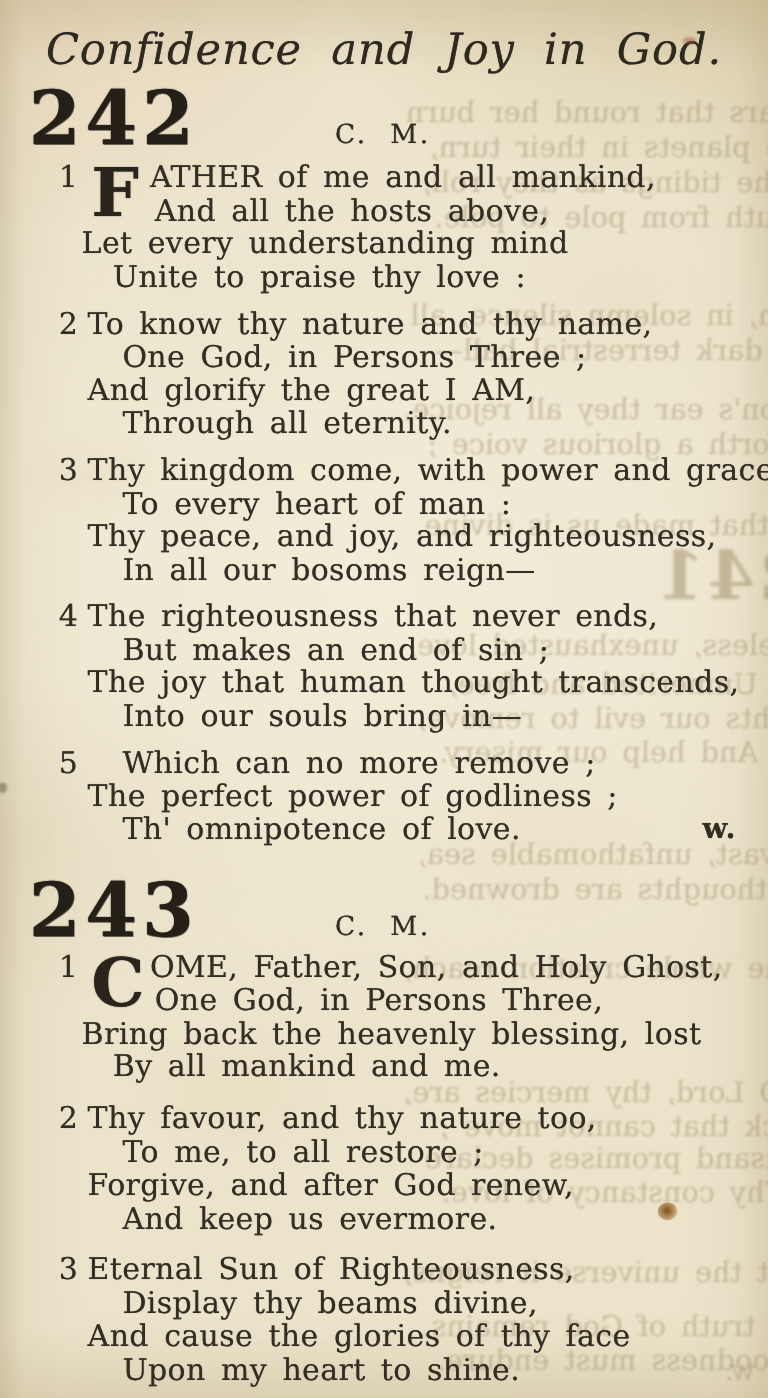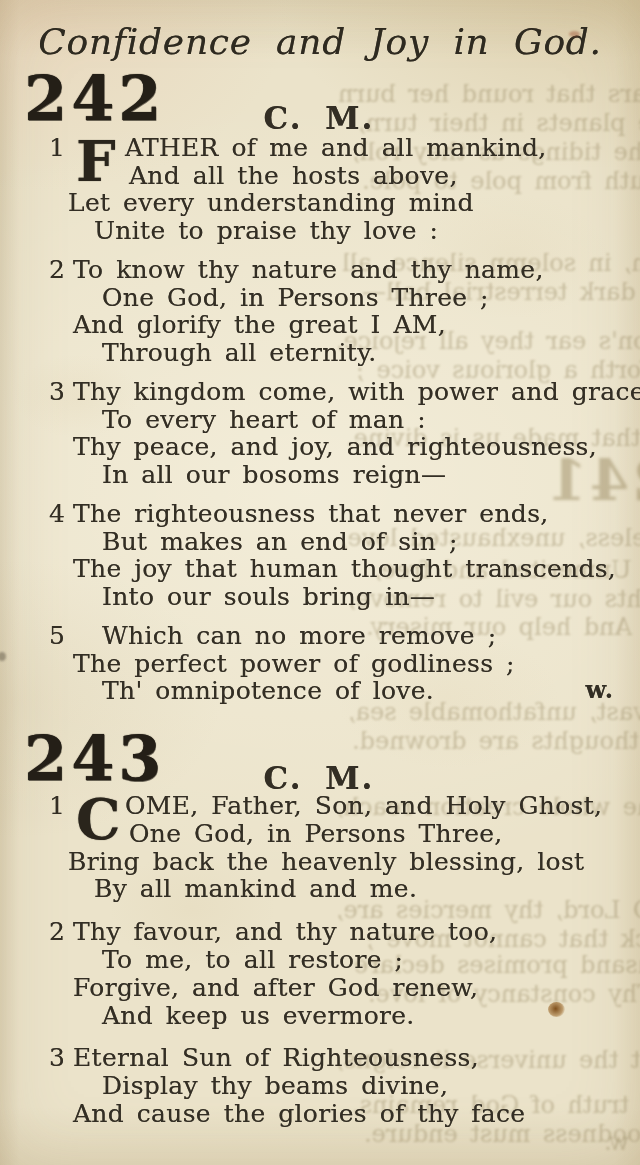--- a/index.html
+++ b/index.html
@@ -37,23 +37,22 @@
   .hymn-2{top:730px;}
   .hymn-head{position:relative;height:64px;}
   .hymn-2 .hymn-head{height:62px;}
   .hymn-number{
     position:absolute;left:24px;top:-2px;
     font-size:62px;line-height:62px;font-weight:bold;letter-spacing:4px;
     color:#241f17;text-shadow:0 0 1px #241f17, 0.5px 0.5px 0 rgba(36,31,23,0.6);
   }
   .hymn-meter{
     position:absolute;left:0;right:0;top:30px;text-align:center;
-    font-size:31px;letter-spacing:2px;word-spacing:10px;
+    font-size:22px;letter-spacing:2px;word-spacing:10px;
     text-shadow:0 0 0.6px rgba(45,40,30,0.7);
-    font-weight:bold;
   }
   .verses{position:relative;margin-left:73px;margin-right:6px;}
   .verse{
     position:relative;margin-bottom:12px;
     font-size:25px;line-height:27.5px;
     word-spacing:0.18em;letter-spacing:0.012em;
     text-shadow:0 0 0.6px rgba(45,40,30,0.65);
   }
   .hymn-2 .verse{margin-bottom:15px;line-height:27.8px;}
   .line{white-space:nowrap;}
@@ -196,20 +195,21 @@
           <div class="line base">Thy favour, and thy nature too,</div>
           <div class="line indent">To me, to all restore ;</div>
           <div class="line base">Forgive, and after God renew,</div>
           <div class="line indent">And keep us evermore.</div>
         </div>
         <div class="verse">
           <span class="vnum">3</span>
           <div class="line base">Eternal Sun of Righteousness,</div>
           <div class="line indent">Display thy beams divine,</div>
           <div class="line base">And cause the glories of thy face</div>
+          <div class="line indent">Upon my heart to shine.</div>
         </div>
       </div>
   </section>
 
   <div class="stain stain-1"></div>
   <div class="stain stain-2"></div>
   <div class="stain stain-3"></div>
 </div>
 
 </body></html>

